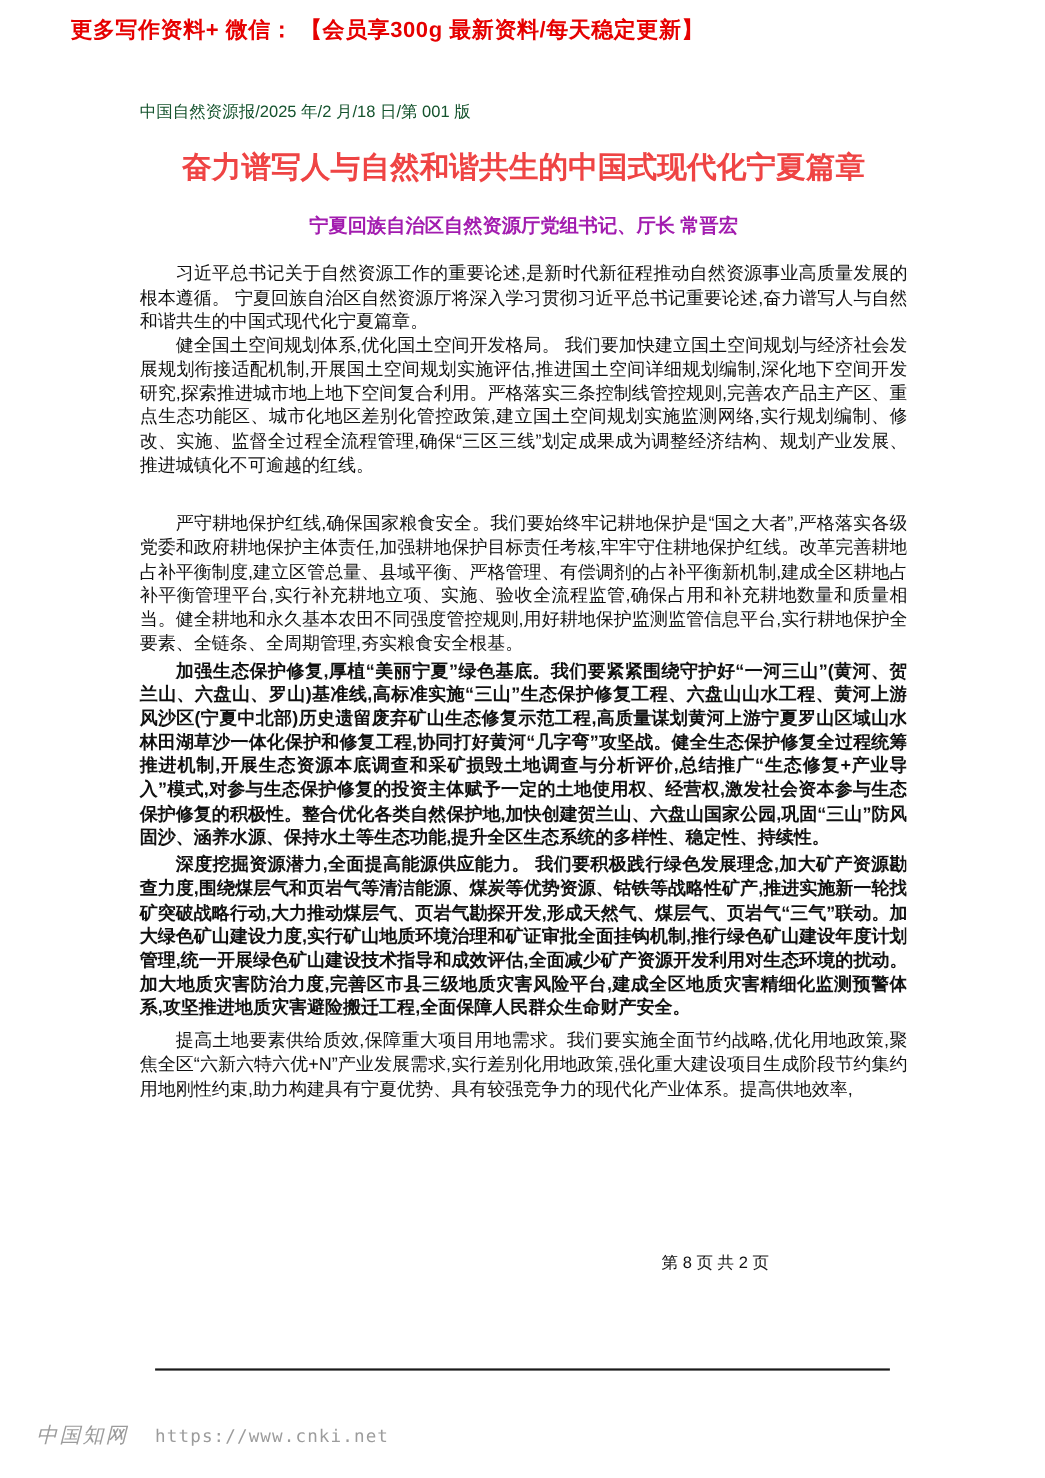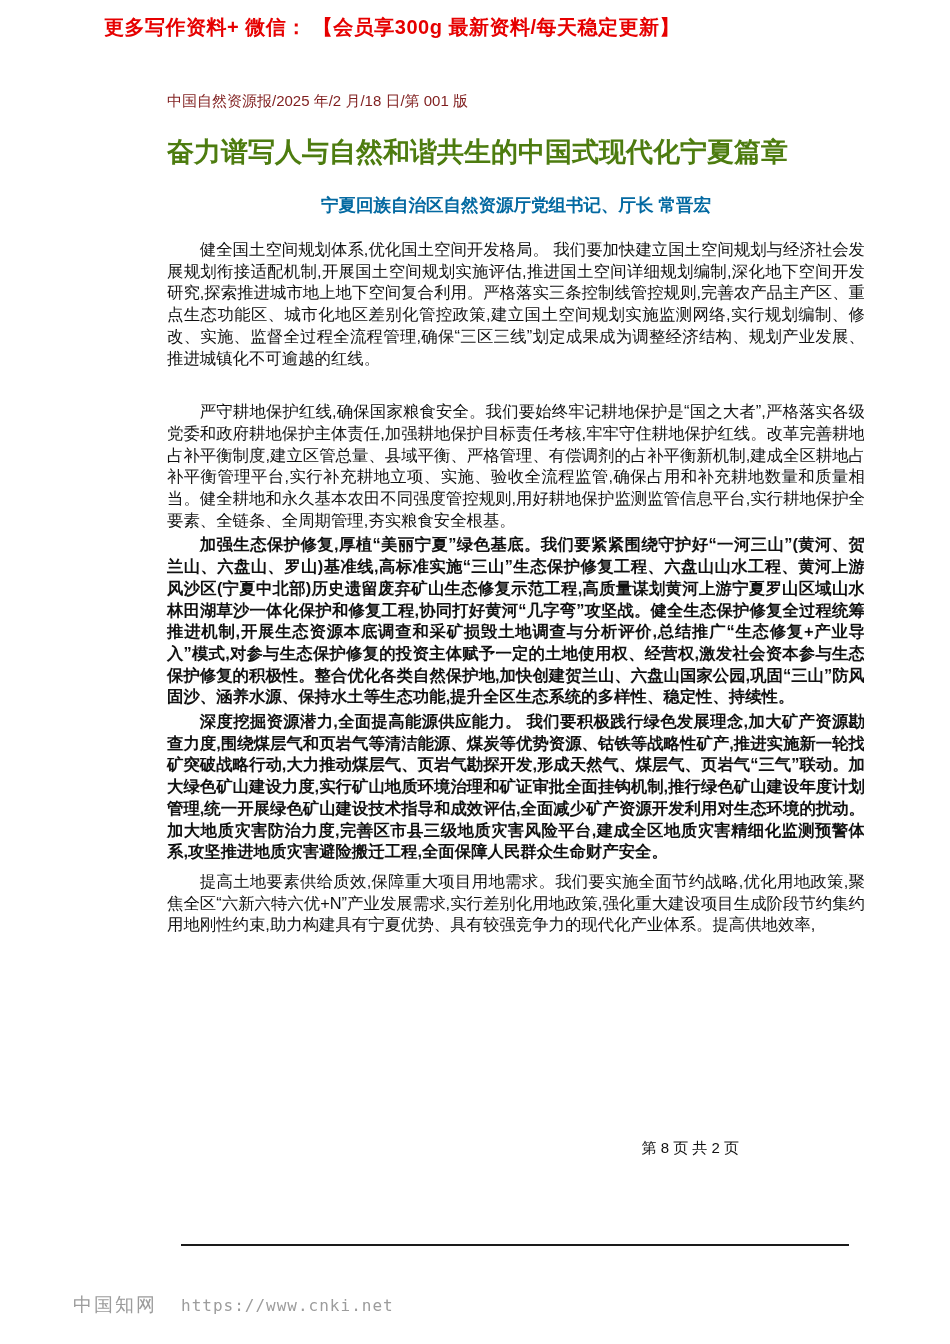--- a/index.html
+++ b/index.html
@@ -7,21 +7,20 @@
     padding: 0;
     background: #ffffff;
     font-family: "Liberation Sans", sans-serif;
   }
   .page {
     position: relative;
     width: 824px;
     height: 1344px;
     background: #ffffff;
     overflow: hidden;
-    margin-left: 40px;
   }
   .promo-banner {
     position: absolute;
     left: 64px;
     top: 14px;
     font-size: 20px;
     font-weight: 700;
     color: #e60000;
     letter-spacing: 0.5px;
     white-space: nowrap;
@@ -30,44 +29,44 @@
     position: absolute;
     left: 127px;
     top: 0;
     width: 698px;
   }
   .source-line {
     position: absolute;
     left: 0;
     top: 92px;
     font-size: 15px;
-    color: #7f1d1d;
+    color: #14532d;
     white-space: nowrap;
   }
   .article-title {
     position: absolute;
     left: 0;
     top: 134px;
     width: 698px;
     margin: 0;
-    text-align: left;
+    text-align: center;
     font-size: 27px;
     font-weight: 700;
-    color: #4d7c0f;
+    color: #ef4444;
     white-space: nowrap;
   }
   .author-line {
     position: absolute;
     left: 0;
     top: 193px;
     width: 698px;
     text-align: center;
     font-size: 17.5px;
     font-weight: 700;
-    color: #0369a1;
+    color: #a21caf;
     white-space: nowrap;
   }
   .body-text {
     position: absolute;
     left: 0;
     top: 239px;
     width: 698px;
     color: #111111;
   }
   .body-text p {
@@ -102,20 +101,21 @@
     position: absolute;
     left: 33px;
     top: 1292px;
     display: flex;
     align-items: baseline;
     color: #9c9c9c;
   }
   .watermark .site-name {
     font-size: 19px;
     letter-spacing: 2px;
+    font-style: italic;
   }
   .watermark .site-url {
     margin-left: 24px;
     font-family: "DejaVu Sans Mono", monospace;
     font-size: 16px;
     letter-spacing: 1px;
   }
 </style>
 </head>
 <body>
@@ -126,20 +126,21 @@
 
   <div class="content">
 
     <div class="source-line">中国自然资源报/2025 年/2 月/18 日/第 001 版</div>
 
     <h1 class="article-title">奋力谱写人与自然和谐共生的中国式现代化宁夏篇章</h1>
 
     <div class="author-line">宁夏回族自治区自然资源厅党组书记、厅长  常晋宏</div>
 
     <div class="body-text">
+      <p>习近平总书记关于自然资源工作的重要论述,是新时代新征程推动自然资源事业高质量发展的根本遵循。 宁夏回族自治区自然资源厅将深入学习贯彻习近平总书记重要论述,奋力谱写人与自然和谐共生的中国式现代化宁夏篇章。</p>
       <p>健全国土空间规划体系,优化国土空间开发格局。 我们要加快建立国土空间规划与经济社会发展规划衔接适配机制,开展国土空间规划实施评估,推进国土空间详细规划编制,深化地下空间开发研究,探索推进城市地上地下空间复合利用。严格落实三条控制线管控规则,完善农产品主产区、重点生态功能区、城市化地区差别化管控政策,建立国土空间规划实施监测网络,实行规划编制、修改、实施、监督全过程全流程管理,确保“三区三线”划定成果成为调整经济结构、规划产业发展、推进城镇化不可逾越的红线。</p>
       <p class="gap-before">严守耕地保护红线,确保国家粮食安全。我们要始终牢记耕地保护是“国之大者”,严格落实各级党委和政府耕地保护主体责任,加强耕地保护目标责任考核,牢牢守住耕地保护红线。改革完善耕地占补平衡制度,建立区管总量、县域平衡、严格管理、有偿调剂的占补平衡新机制,建成全区耕地占补平衡管理平台,实行补充耕地立项、实施、验收全流程监管,确保占用和补充耕地数量和质量相当。健全耕地和永久基本农田不同强度管控规则,用好耕地保护监测监管信息平台,实行耕地保护全要素、全链条、全周期管理,夯实粮食安全根基。</p>
       <p class="gap-small">加强生态保护修复,厚植“美丽宁夏”绿色基底。我们要紧紧围绕守护好“一河三山”(黄河、贺兰山、六盘山、罗山)基准线,高标准实施“三山”生态保护修复工程、六盘山山水工程、黄河上游风沙区(宁夏中北部)历史遗留废弃矿山生态修复示范工程,高质量谋划黄河上游宁夏罗山区域山水林田湖草沙一体化保护和修复工程,协同打好黄河“几字弯”攻坚战。健全生态保护修复全过程统筹推进机制,开展生态资源本底调查和采矿损毁土地调查与分析评价,总结推广“生态修复+产业导入”模式,对参与生态保护修复的投资主体赋予一定的土地使用权、经营权,激发社会资本参与生态保护修复的积极性。整合优化各类自然保护地,加快创建贺兰山、六盘山国家公园,巩固“三山”防风固沙、涵养水源、保持水土等生态功能,提升全区生态系统的多样性、稳定性、持续性。</p>
       <p class="gap-small">深度挖掘资源潜力,全面提高能源供应能力。 我们要积极践行绿色发展理念,加大矿产资源勘查力度,围绕煤层气和页岩气等清洁能源、煤炭等优势资源、钴铁等战略性矿产,推进实施新一轮找矿突破战略行动,大力推动煤层气、页岩气勘探开发,形成天然气、煤层气、页岩气“三气”联动。加大绿色矿山建设力度,实行矿山地质环境治理和矿证审批全面挂钩机制,推行绿色矿山建设年度计划管理,统一开展绿色矿山建设技术指导和成效评估,全面减少矿产资源开发利用对生态环境的扰动。加大地质灾害防治力度,完善区市县三级地质灾害风险平台,建成全区地质灾害精细化监测预警体系,攻坚推进地质灾害避险搬迁工程,全面保障人民群众生命财产安全。</p>
       <p class="gap-mid">提高土地要素供给质效,保障重大项目用地需求。我们要实施全面节约战略,优化用地政策,聚焦全区“六新六特六优+N”产业发展需求,实行差别化用地政策,强化重大建设项目生成阶段节约集约用地刚性约束,助力构建具有宁夏优势、具有较强竞争力的现代化产业体系。提高供地效率,</p>
     </div>
 
   </div>
 
   <div class="page-num">第 8 页 共 2 页</div>

